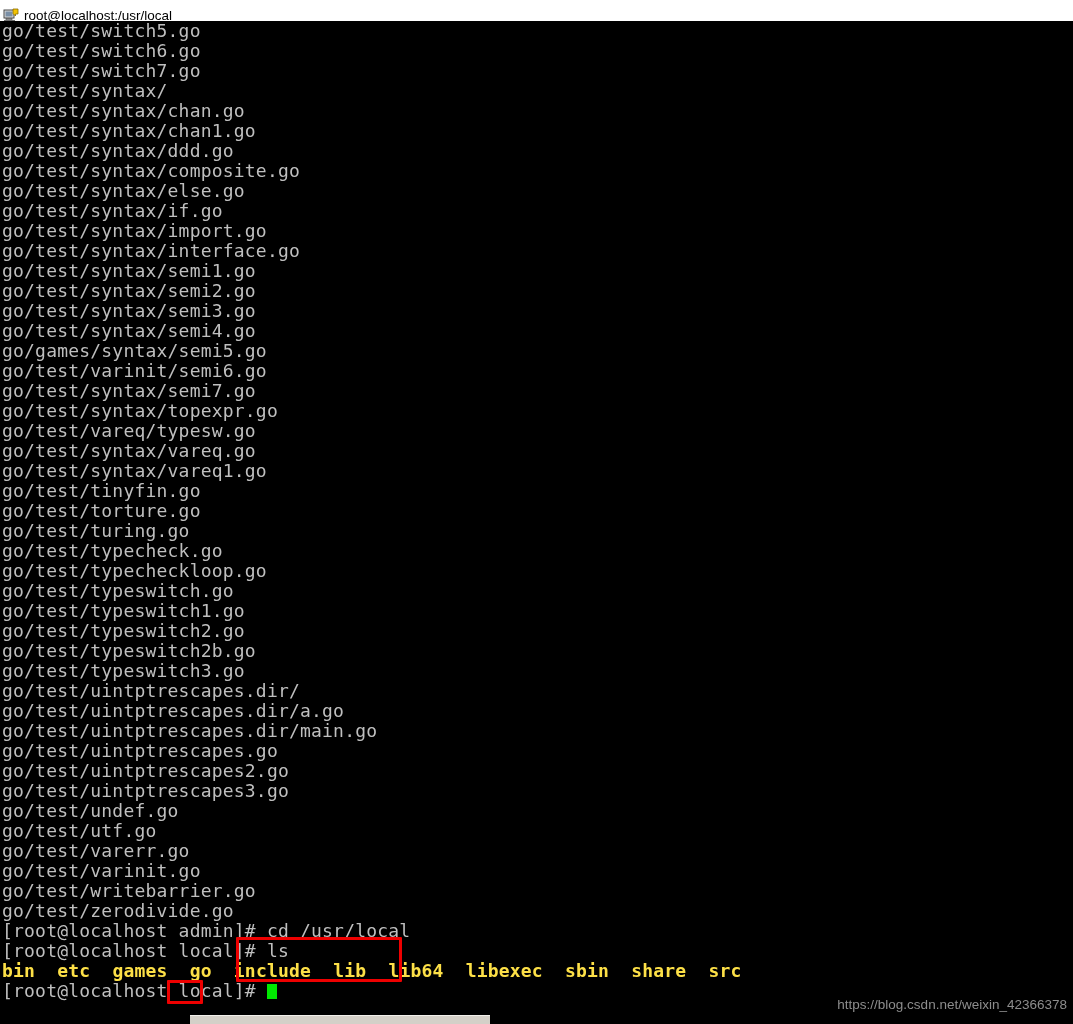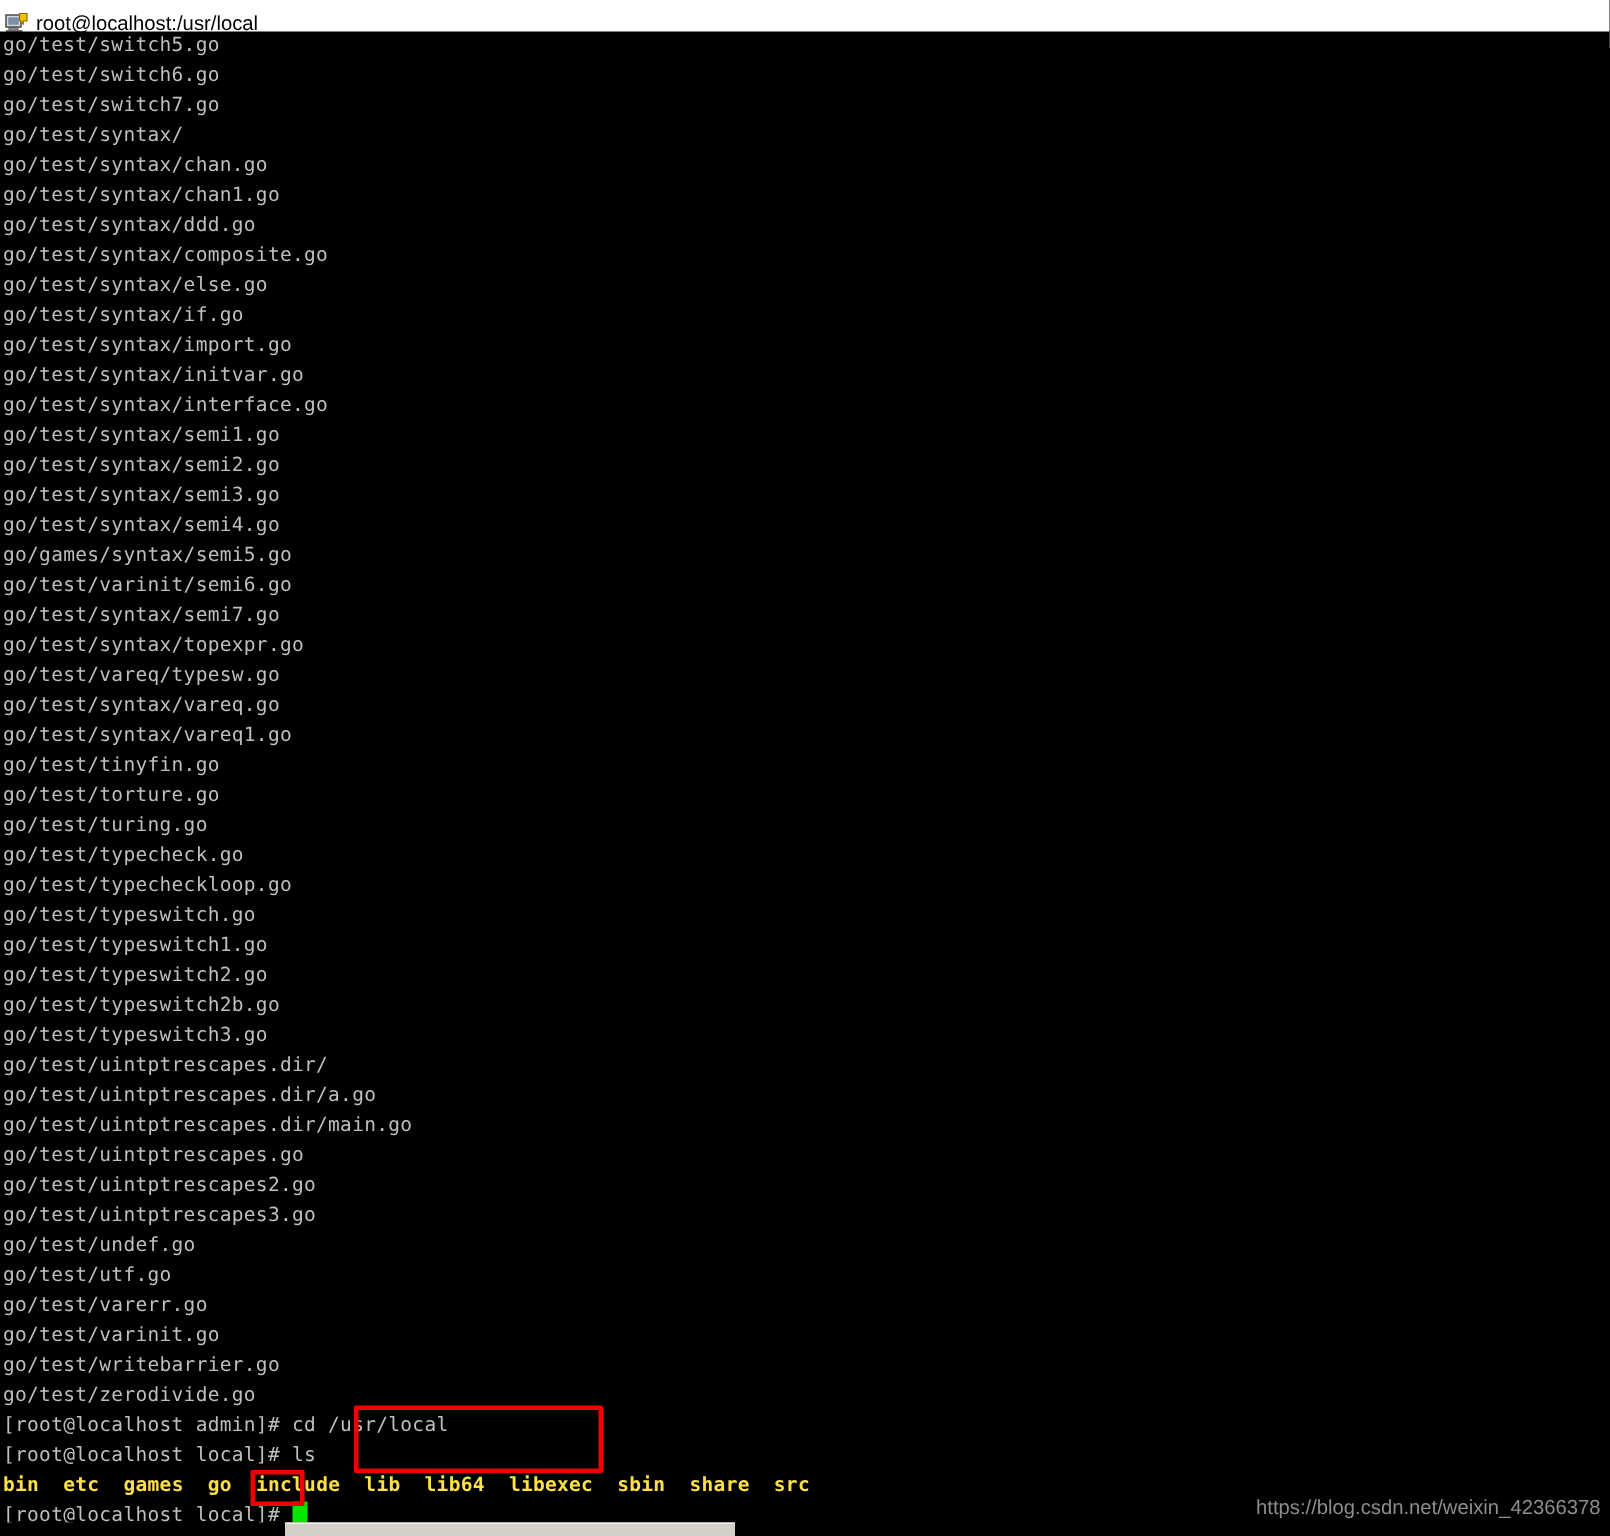--- a/index.html
+++ b/index.html
@@ -58,21 +58,21 @@
     width: 1073px;
     height: 1003px;
     background: #000000;
     overflow: hidden;
   }
   .tline {
     position: relative;
     height: 20px;
     line-height: 20px;
     font-family: "DejaVu Sans Mono", "Liberation Mono", monospace;
-    font-size: 13px;
+    font-size: 18px;
     letter-spacing: 0.2px;
     color: #bfbfbf;
     white-space: pre;
     padding-left: 2px;
     box-sizing: border-box;
   }
   .tline.gray  { color: #bfbfbf; }
   .seg-gray { color: #bfbfbf; }
   .seg-blue { color: #fde047; font-weight: bold; }
   .cursor-block {
@@ -157,21 +157,20 @@
         <div class="tline gray">go/test/switch6.go</div>
         <div class="tline gray">go/test/switch7.go</div>
         <div class="tline gray">go/test/syntax/</div>
         <div class="tline gray">go/test/syntax/chan.go</div>
         <div class="tline gray">go/test/syntax/chan1.go</div>
         <div class="tline gray">go/test/syntax/ddd.go</div>
         <div class="tline gray">go/test/syntax/composite.go</div>
         <div class="tline gray">go/test/syntax/else.go</div>
         <div class="tline gray">go/test/syntax/if.go</div>
         <div class="tline gray">go/test/syntax/import.go</div>
-        <div class="tline gray">go/test/syntax/initvar.go</div>
         <div class="tline gray">go/test/syntax/interface.go</div>
         <div class="tline gray">go/test/syntax/semi1.go</div>
         <div class="tline gray">go/test/syntax/semi2.go</div>
         <div class="tline gray">go/test/syntax/semi3.go</div>
         <div class="tline gray">go/test/syntax/semi4.go</div>
         <div class="tline gray">go/games/syntax/semi5.go</div>
         <div class="tline gray">go/test/varinit/semi6.go</div>
         <div class="tline gray">go/test/syntax/semi7.go</div>
         <div class="tline gray">go/test/syntax/topexpr.go</div>
         <div class="tline gray">go/test/vareq/typesw.go</div>

